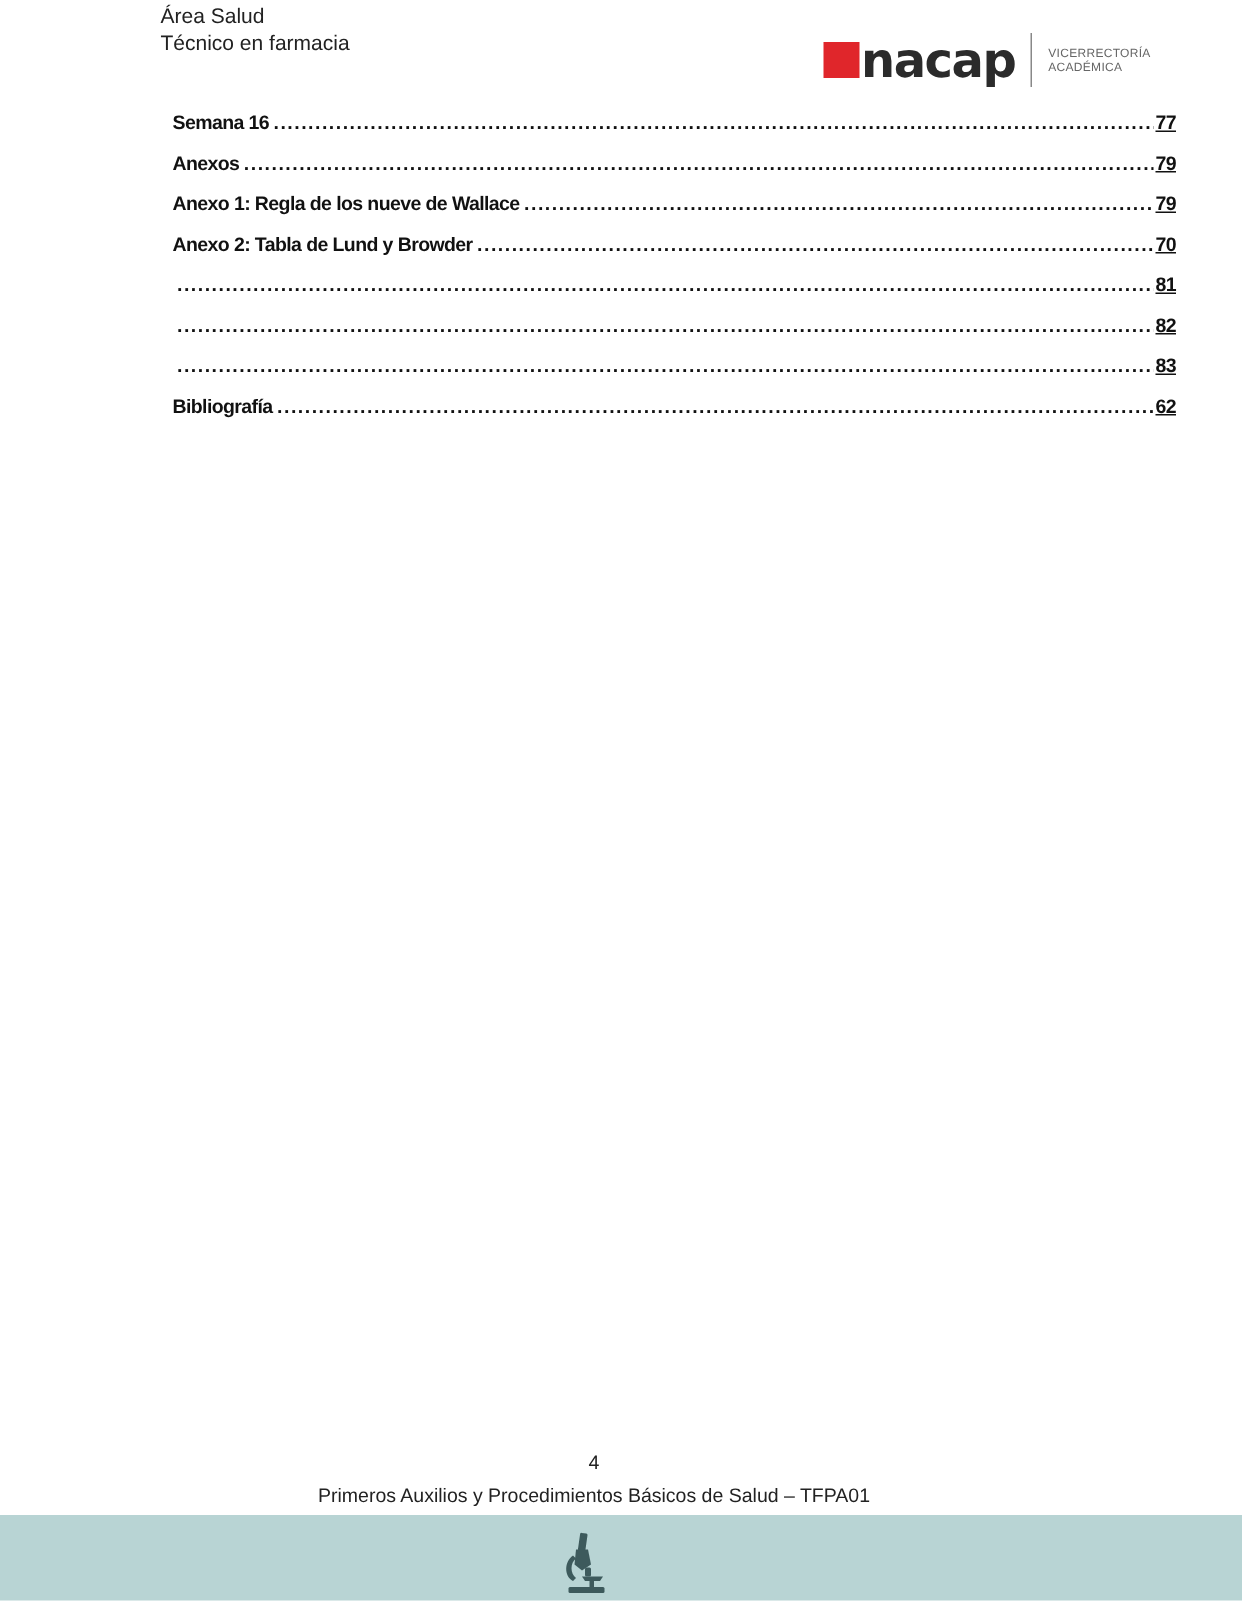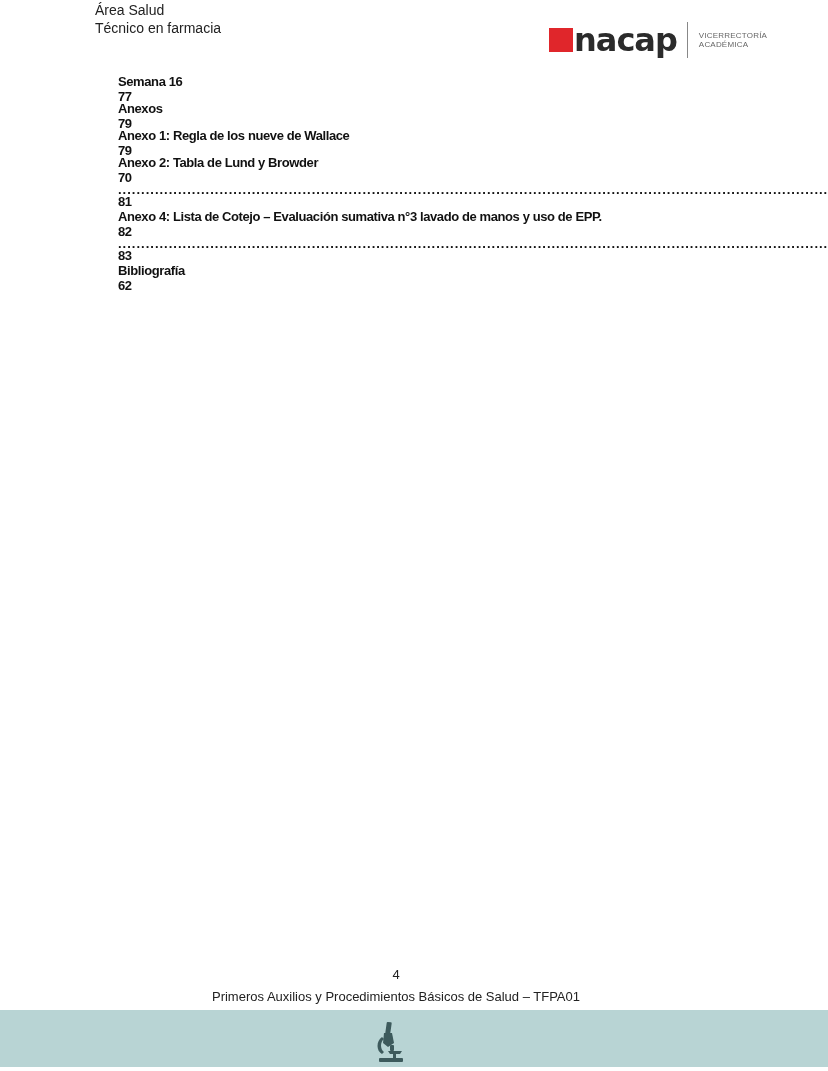--- a/index.html
+++ b/index.html
@@ -1,36 +1,36 @@
 <!DOCTYPE html>
 <html><head>
   <meta charset="utf-8">
   <style>
     html, body { margin: 0; padding: 0; }
     body {
       width: 828px; height: 1071px; position: relative; background: #ffffff;
       font-family: "Liberation Sans", sans-serif; color: #1a1a1a; overflow: hidden;
     }
-    .header-left { position: absolute; left: 95px; top: 1px; font-size: 14px; line-height: 18px; color: #222; }
+    .header-left { position: absolute; left: 107px; top: 1px; font-size: 14px; line-height: 18px; color: #222; }
     .logo { position: absolute; left: 549px; top: 20px; height: 40px; display: flex; align-items: center; }
     .logo-mark { display: flex; align-items: flex-end; height: 34px; text-align: right; }
     .logo-block { width: 24px; height: 24px; background: #e0262b; margin-right: 1px; margin-bottom: 5px; position: relative; }
     .logo-word { font-family: "DejaVu Sans", sans-serif; font-weight: bold; font-size: 32px; line-height: 34px; color: #2b2b2b; letter-spacing: -1px; }
     .logo-sep { width: 1px; height: 36px; background: #888; margin: 0 11px 0 10px; }
     .logo-sub { font-size: 8px; line-height: 9px; color: #666; letter-spacing: 0.2px; }
     .toc { position: absolute; left: 115px; top: 74px; width: 669px; }
     .toc-row {
       display: flex; align-items: baseline; height: 27px;
       font-family: "Liberation Sans Narrow", "Liberation Sans", sans-serif;
-      font-weight: bold; font-size: 13px; letter-spacing: -0.4px; color: #111; flex-direction: column;
+      font-weight: bold; font-size: 13px; letter-spacing: -0.4px; color: #111;
     }
     .toc-title { white-space: nowrap; }
     .toc-dots { flex: 1; overflow: hidden; white-space: nowrap; margin: 0 1px 0 3px; letter-spacing: 1px; }
     .toc-dots::after { content: "........................................................................................................................................................................................................................................"; }
-    .toc-page { white-space: nowrap; }
+    .toc-page { white-space: nowrap; text-decoration: underline; }
     .footer-page { position: absolute; left: 0; width: 792px; top: 967px; text-align: center; font-size: 13px; color: #222; }
     .footer-course { position: absolute; left: 0; width: 792px; top: 989px; text-align: center; font-size: 13px; color: #222; }
     .footer-band { position: absolute; left: 0; top: 1010px; width: 828px; height: 57px; background: #b8d4d4; }
     .microscope { position: absolute; left: 374px; top: 1021px; width: 32px; height: 42px; }
   </style>
 </head>
 <body>
 
 <div class="header-left">
   <div>Área Salud</div>
@@ -68,21 +68,20 @@
   <div class="toc-row">
     <span class="toc-title">Anexo 2: Tabla de Lund y Browder</span>
     <span class="toc-dots"></span>
     <span class="toc-page">70</span>
   </div>
   <div class="toc-row">
     <span class="toc-dots"></span>
     <span class="toc-page">81</span>
   </div>
   <div class="toc-row">
-    <span class="toc-title">Anexo 4: Lista de Cotejo – Evaluación sumativa n°3 lavado de manos y uso de EPP.</span>
     <span class="toc-dots"></span>
     <span class="toc-page">82</span>
   </div>
   <div class="toc-row">
     <span class="toc-dots"></span>
     <span class="toc-page">83</span>
   </div>
   <div class="toc-row">
     <span class="toc-title">Bibliografía</span>
     <span class="toc-dots"></span>

